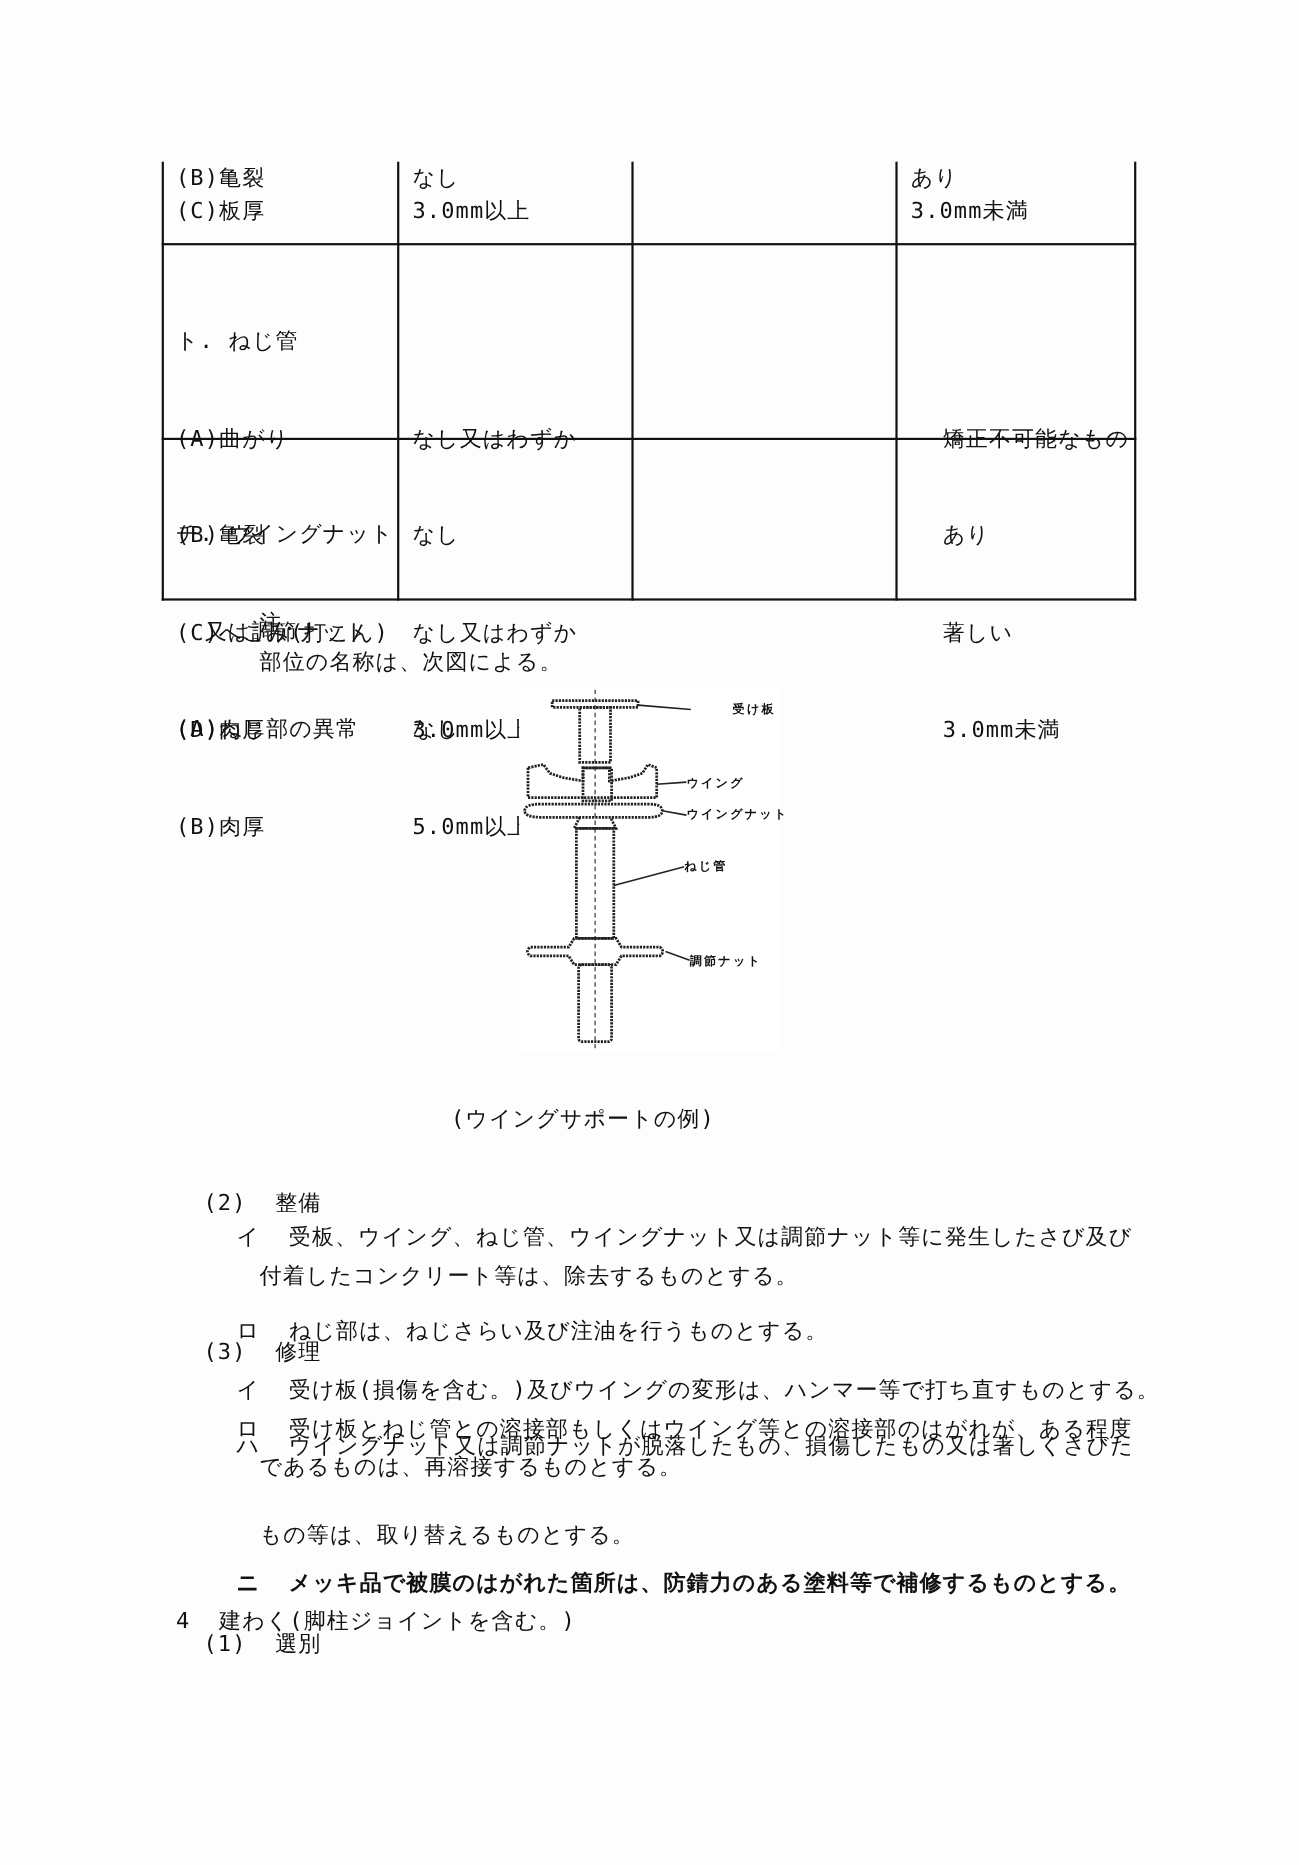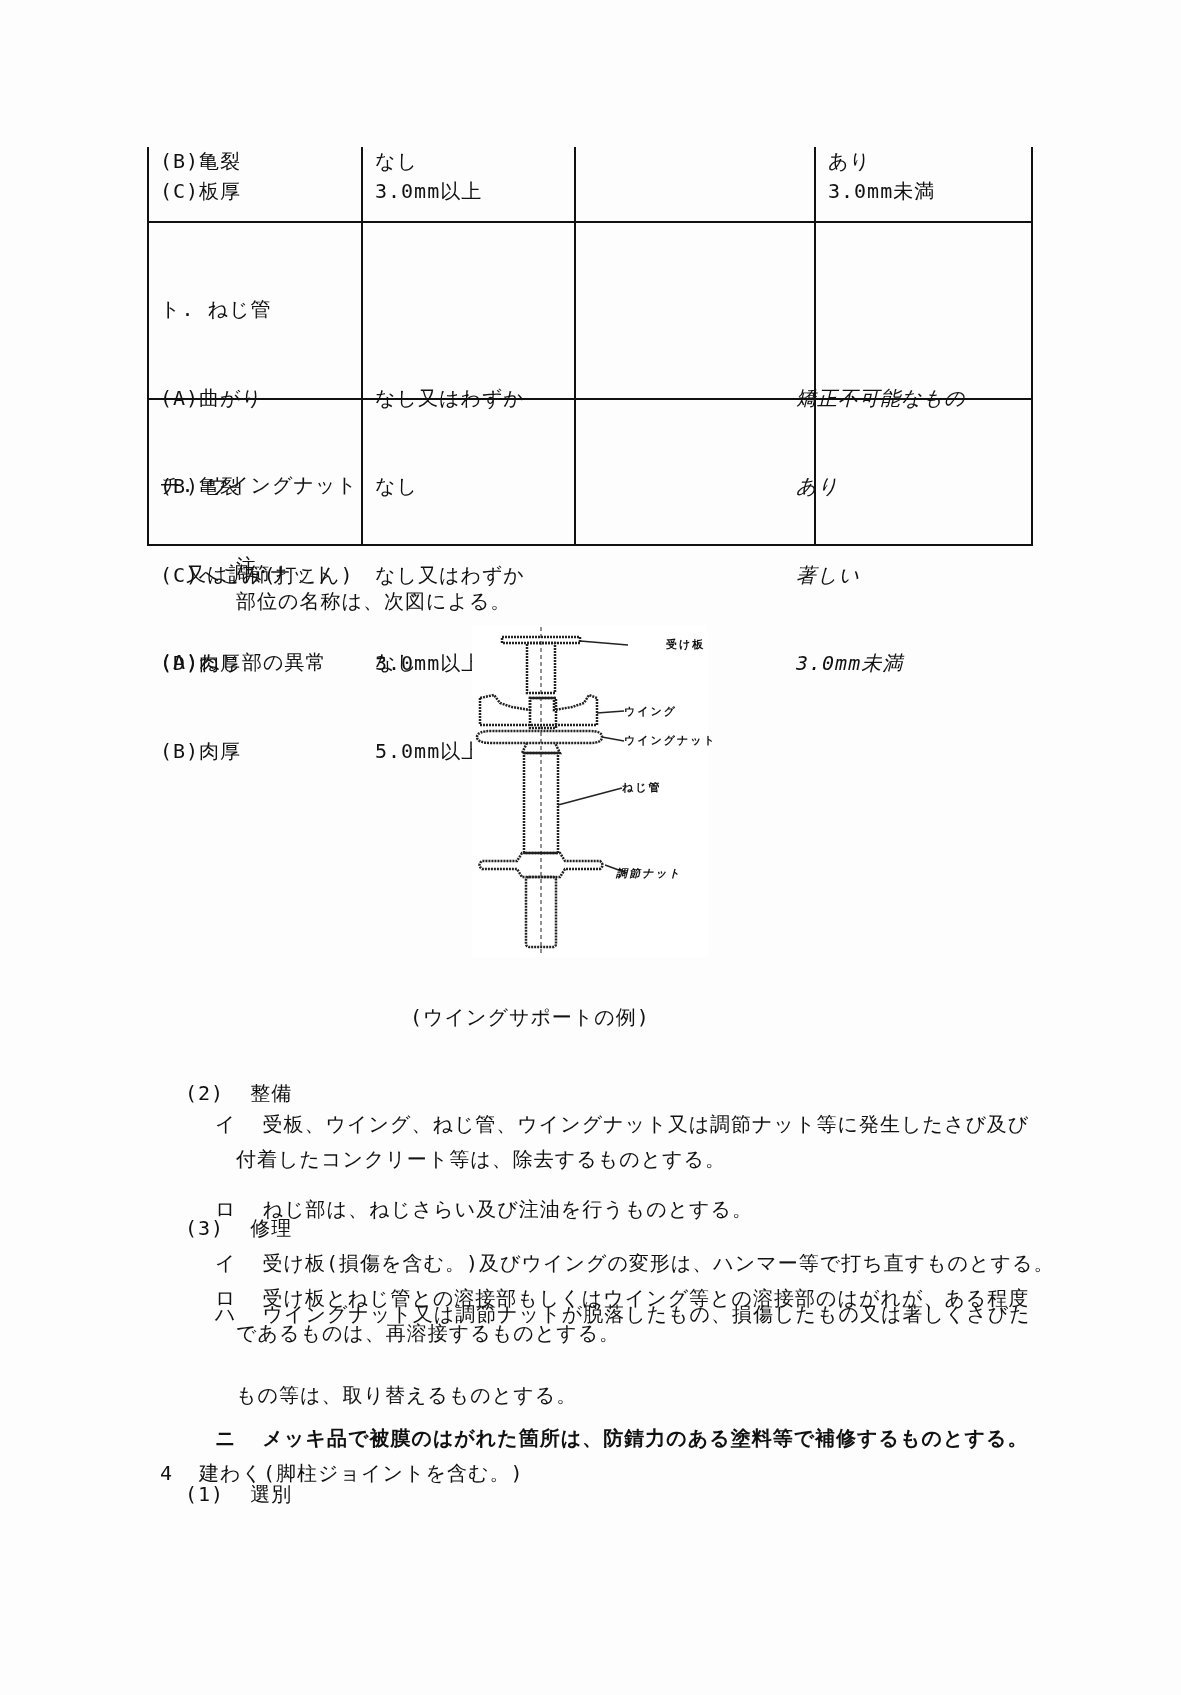--- a/index.html
+++ b/index.html
@@ -39,21 +39,21 @@
     <div>(C)へこみ(打こん)</div>
     <div>(D)肉厚</div>
   </div>
   <div class="cell" style="left:228px; top:89px;">
     <div style="height:29.5px"></div>
     <div>なし又はわずか</div>
     <div>なし</div>
     <div>なし又はわずか</div>
     <div>3.0mm以上</div>
   </div>
-  <div class="cell" style="left:649px; top:89px;font-style:italic;">
+  <div class="cell" style="left:710px; top:89px;">
     <div style="height:29.5px"></div>
     <div>矯正不可能なもの</div>
     <div>あり</div>
     <div>著しい</div>
     <div>3.0mm未満</div>
   </div>
 
   <div class="cell" style="left:13px; top:265px;">
     <div>チ. ウイングナット</div>
     <div>  又は調節ナット</div>
@@ -105,21 +105,21 @@
       <line x1="125" y1="88" x2="152" y2="86"></line>
       <line x1="130" y1="112" x2="152" y2="116"></line>
       <line x1="86" y1="180" x2="150" y2="163"></line>
       <line x1="133" y1="240" x2="155" y2="248"></line>
     </g>
   </svg>
   <div class="fig-label" style="left:158px; top:12px;margin-left:36px;">受け板</div>
   <div class="fig-label" style="left:152px; top:79px;">ウイング</div>
   <div class="fig-label" style="left:152px; top:108px;">ウイングナット</div>
   <div class="fig-label" style="left:150px; top:155px;">ねじ管</div>
-  <div class="fig-label" style="left:144px; top:241px;font-style:italic;">調節ナット</div>
+  <div class="fig-label" style="left:155px; top:241px;">調節ナット</div>
 </div>
 
 <div class="t" style="left:410px; top:1006px;">(ウイングサポートの例)</div>
 
 <div class="t" style="left:185px; top:1050px;margin-top:32px;">(2)  整備</div>
 <div class="t" style="left:215px; top:1113px;">イ  受板、ウイング、ねじ管、ウイングナット又は調節ナット等に発生したさび及び</div>
 <div class="t" style="left:236px; top:1148px;">付着したコンクリート等は、除去するものとする。</div>
 <div class="t" style="left:215px; top:1183px;margin-top:15px;">ロ  ねじ部は、ねじさらい及び注油を行うものとする。</div>
 
 <div class="t" style="left:185px; top:1217px;">(3)  修理</div>

